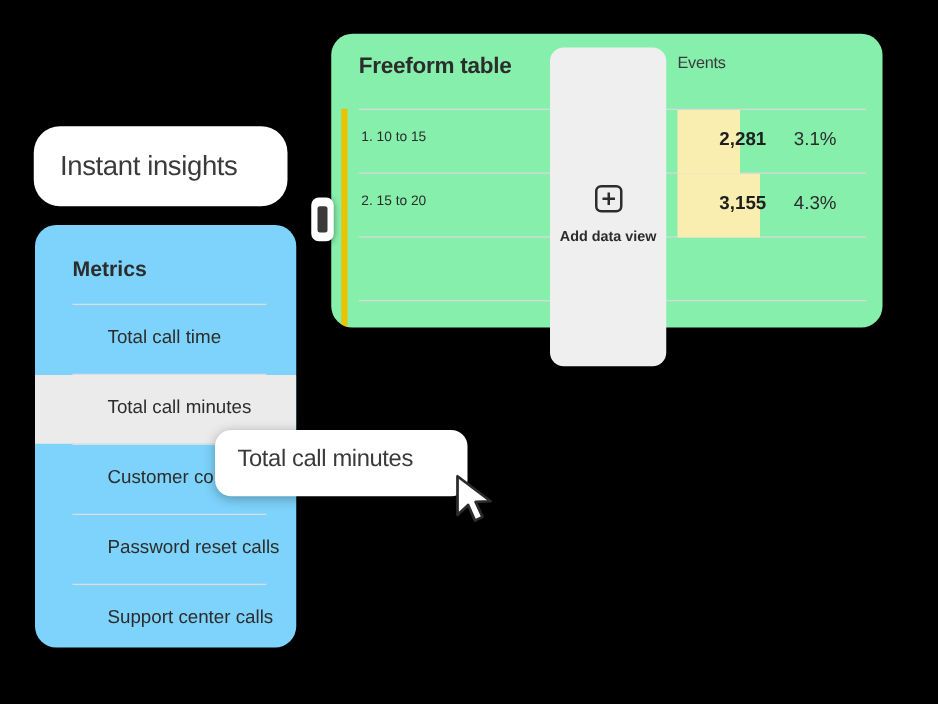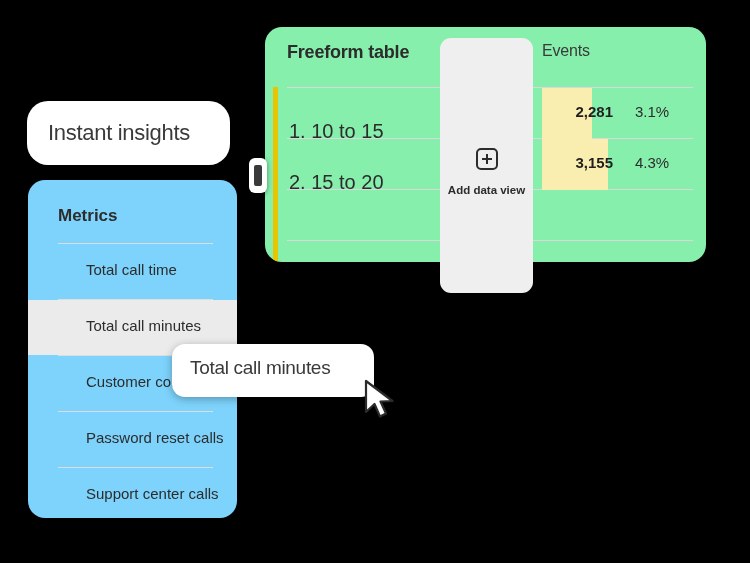--- a/index.html
+++ b/index.html
@@ -44,21 +44,21 @@
     top: 15px;
     font-size: 18px;
     font-weight: bold;
     color: #2c2c2c;
     letter-spacing: -0.2px;
   }
   .tbl-header .h-events {
     position: absolute;
     left: 277px;
     top: 15px;
-    font-size: 16px;
+    font-size: 13px;
     color: #3a3a3a;
     letter-spacing: -0.2px;
   }
 
   .accent-bar {
     position: absolute;
     left: 8px;
     top: 60px;
     width: 5px;
     height: 209px;
@@ -75,22 +75,22 @@
 
   .trow {
     position: absolute;
     left: 0;
     width: 441px;
     height: 51px;
   }
   .trow .rlabel {
     position: absolute;
     left: 24px;
-    top: 32px;
-    font-size: 20px;
+    top: 16px;
+    font-size: 11px;
     color: #2c2c2c;
     white-space: nowrap;
   }
   .trow .rbar {
     position: absolute;
     left: 277px;
     top: 0;
     height: 51px;
     background: #faedb0;
   }

